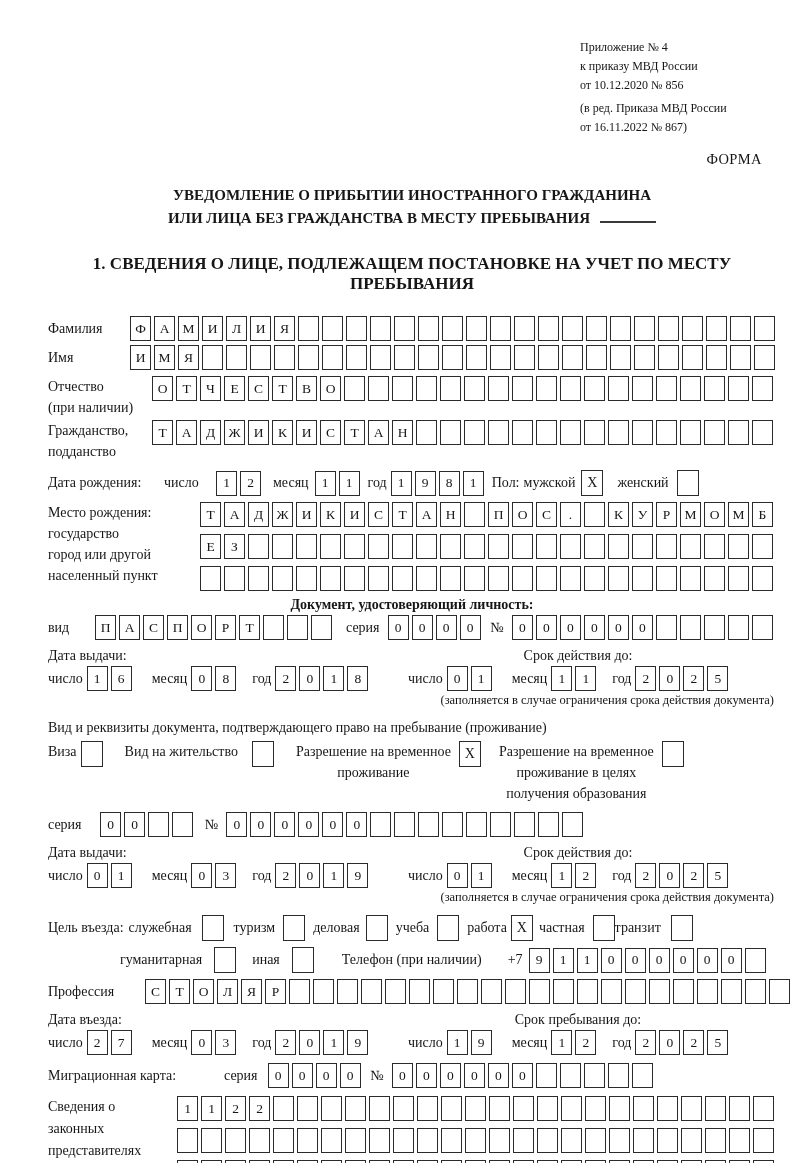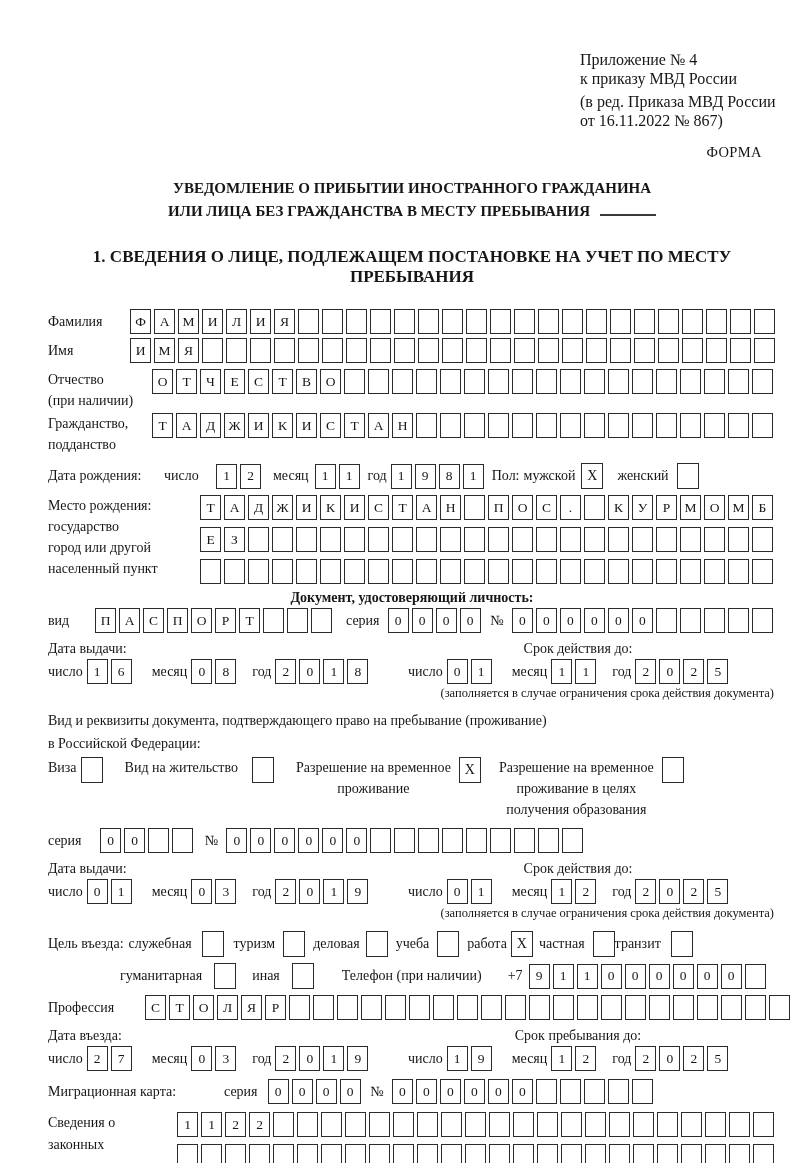--- a/index.html
+++ b/index.html
@@ -4,21 +4,21 @@
 <style>
   * { box-sizing: border-box; }
   html,body { margin:0; padding:0; }
   body {
     width:800px; height:1163px; background:#ffffff;
     font-family:"Liberation Serif","DejaVu Serif",serif;
     color:#161616; font-size:14px;
   }
   .page { padding:38px 24px 0 48px; }
 
-  .appendix { margin-left:auto; width:196px; font-size:16px; line-height:19px;margin-top:12px; }
+  .appendix { margin-left:auto; width:196px; font-size:12px; line-height:19px; }
   .appendix .ed { margin-top:4px; }
   .forma { text-align:right; font-weight:normal; font-size:14.5px; margin:14px 14px 0 0; letter-spacing:.4px; }
 
   .title { text-align:center; font-weight:bold; font-size:15px; line-height:23px; margin-top:16px; }
   .blank-line { display:inline-block; width:56px; border-bottom:2px solid #3a3a3a; height:14px; margin-left:10px; }
 
   .sec-heading { font-weight:bold; font-size:17px; text-align:center; margin-top:24px; }
 
   .r { display:flex; align-items:center; margin-top:4px; }
   .rt { align-items:flex-start; }
@@ -55,20 +55,21 @@
   .mrow-gap { margin-top:7px; }
 </style>
 </head>
 <body>
 
 <div class="page">
 
   <div class="appendix">
     <div>Приложение № 4</div>
     <div>к приказу МВД России</div>
+    <div>от 10.12.2020 № 856</div>
     <div class="ed">(в ред. Приказа МВД России</div>
     <div>от 16.11.2022 № 867)</div>
   </div>
   <div class="forma">ФОРМА</div>
 
   <div class="title">
     <div>УВЕДОМЛЕНИЕ О ПРИБЫТИИ ИНОСТРАННОГО ГРАЖДАНИНА</div>
     <div>
       <span>ИЛИ ЛИЦА БЕЗ ГРАЖДАНСТВА В МЕСТУ ПРЕБЫВАНИЯ</span><span class="blank-line"></span>
     </div>
@@ -407,21 +408,20 @@
           <span class="cell">0</span>
           <span class="cell">2</span>
           <span class="cell">5</span>
         </div>
     </div>
   </div>
   <div class="note note-right">(заполняется в случае ограничения срока действия документа)</div>
 
   <div style="margin-top:8px;line-height:23px">
     <div>Вид и реквизиты документа, подтверждающего право на пребывание (проживание)</div>
-    <div>в Российской Федерации:</div>
   </div>
 
   <div class="r rt" style="margin-top:2px">
     <div class="opt">
       <span class="txt">Виза</span>
       <span class="cb" style="margin-left:4px"></span>
     </div>
     <div class="opt" style="margin-left:22px">
       <span class="txt">Вид на жительство</span>
       <span class="cb" style="margin-left:14px"></span>

